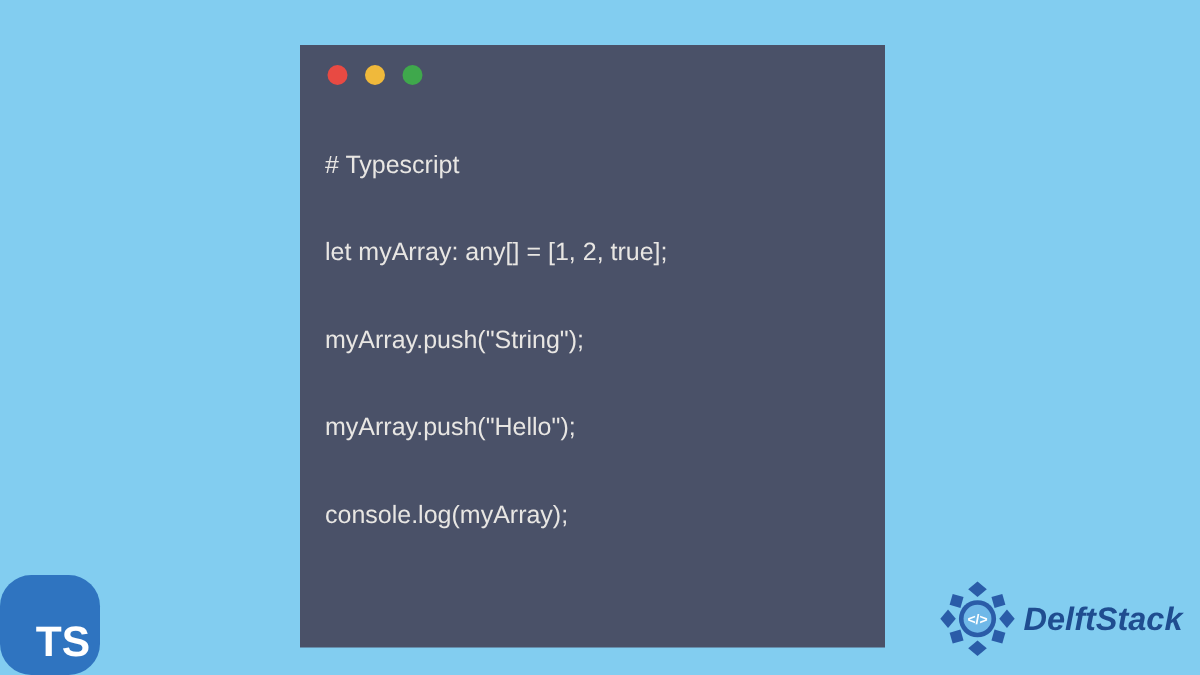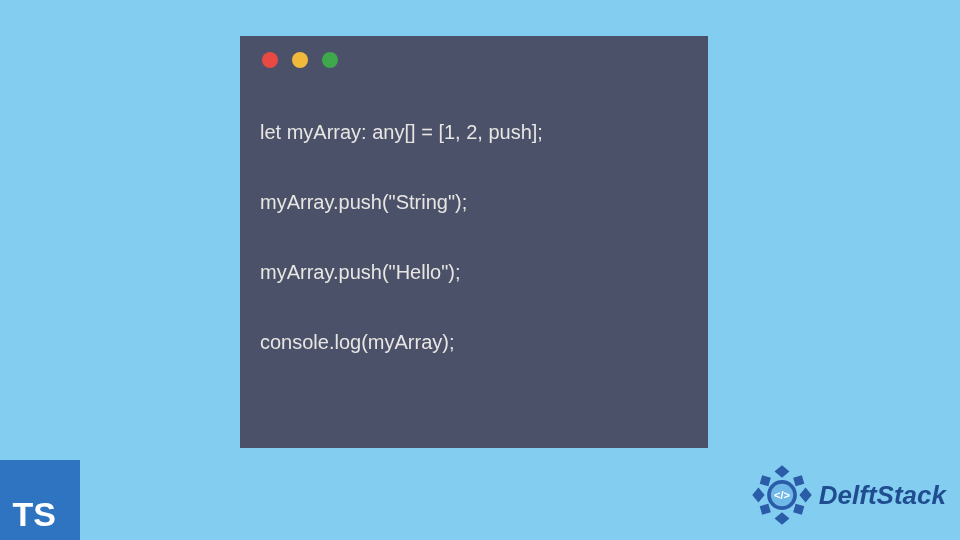--- a/index.html
+++ b/index.html
@@ -45,21 +45,22 @@
     bottom: 0;
     width: 80px;
     height: 80px;
     background: #2f74c0;
     color: #ffffff;
     font-weight: 700;
     font-size: 34px;
     display: flex;
     align-items: flex-end;
     justify-content: flex-end;
-    padding: 6px 24px;
+    padding: 6px 8px;
+    border-radius: 25px;
   }
   .delft {
     position: absolute;
     right: 14px;
     bottom: 14px;
     display: flex;
     align-items: center;
     gap: 6px;
   }
   .delft-logo {
@@ -77,21 +78,22 @@
 </head>
 <body>
 
 <div class="code-window">
   <div class="titlebar">
     <div class="dot red"></div>
     <div class="dot yellow"></div>
     <div class="dot green"></div>
   </div>
   <div class="code">
-<div>let myArray: any[] = [1, 2, push];</div>
+<div># Typescript</div>
+<div>let myArray: any[] = [1, 2, true];</div>
 <div>myArray.push("String");</div>
 <div>myArray.push("Hello");</div>
 <div>console.log(myArray);</div>
   </div>
 </div>
 
 <div class="ts-badge">
   <span>TS</span>
 </div>
 

